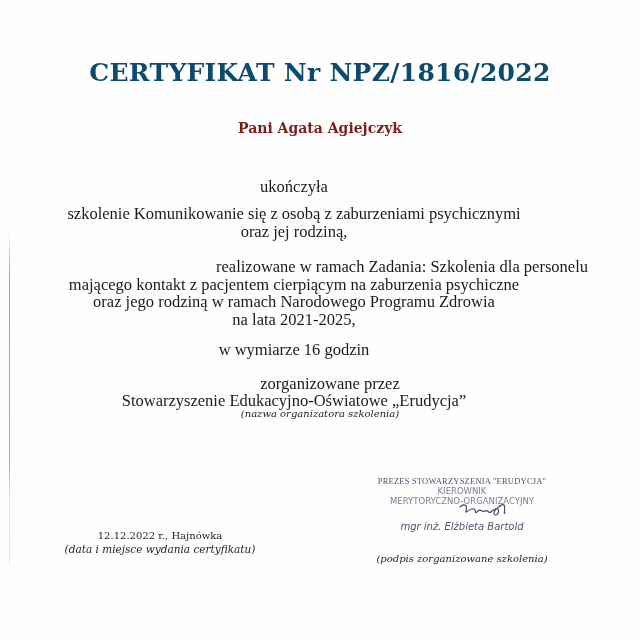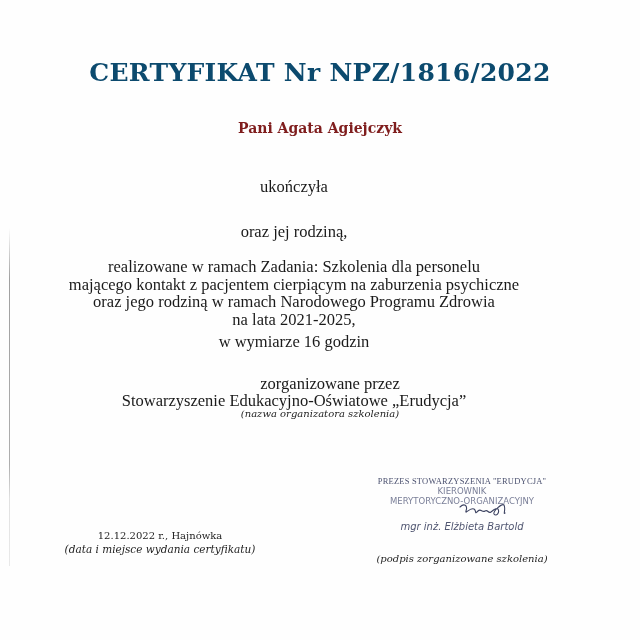--- a/index.html
+++ b/index.html
@@ -117,28 +117,29 @@
 <div class="page">
 
   <div class="scan-line"></div>
 
   <div class="title">CERTYFIKAT Nr NPZ/1816/2022</div>
 
   <div class="recipient">Pani Agata Agiejczyk</div>
 
   <div class="body-line" style="top:178px;">ukończyła</div>
 
+  <div class="body-line" style="top:205px;">szkolenie Komunikowanie się z osobą z zaburzeniami psychicznymi</div>
   <div class="body-line" style="top:223px;">oraz jej rodziną,</div>
 
-  <div class="body-line" style="top:258px;">realizowane w ramach Zadania: Szkolenia dla personelu</div>
+  <div class="body-line" style="top:258px;text-align:right;">realizowane w ramach Zadania: Szkolenia dla personelu</div>
   <div class="body-line" style="top:276px;">mającego kontakt z pacjentem cierpiącym na zaburzenia psychiczne</div>
   <div class="body-line" style="top:293px;">oraz jego rodziną w ramach Narodowego Programu Zdrowia</div>
   <div class="body-line" style="top:311px;">na lata 2021-2025,</div>
 
-  <div class="body-line" style="top:333px;">w wymiarze 16 godzin</div>
+  <div class="body-line" style="top:341px;">w wymiarze 16 godzin</div>
 
   <div class="body-line" style="top:375px;padding-left:36px;">zorganizowane przez</div>
   <div class="body-line" style="top:392px;">Stowarzyszenie Edukacyjno-Oświatowe „Erudycja”</div>
   <div class="caption" style="top:408px; left:0; width:640px;">(nazwa organizatora szkolenia)</div>
 
   <div class="stamp">
     <div class="stamp-line1">PREZES STOWARZYSZENIA "ERUDYCJA"</div>
     <div class="stamp-line2">KIEROWNIK</div>
     <div class="stamp-line3">MERYTORYCZNO-ORGANIZACYJNY</div>
     <div class="stamp-name" style="margin-top:14px;">mgr inż. Elżbieta Bartold</div>

